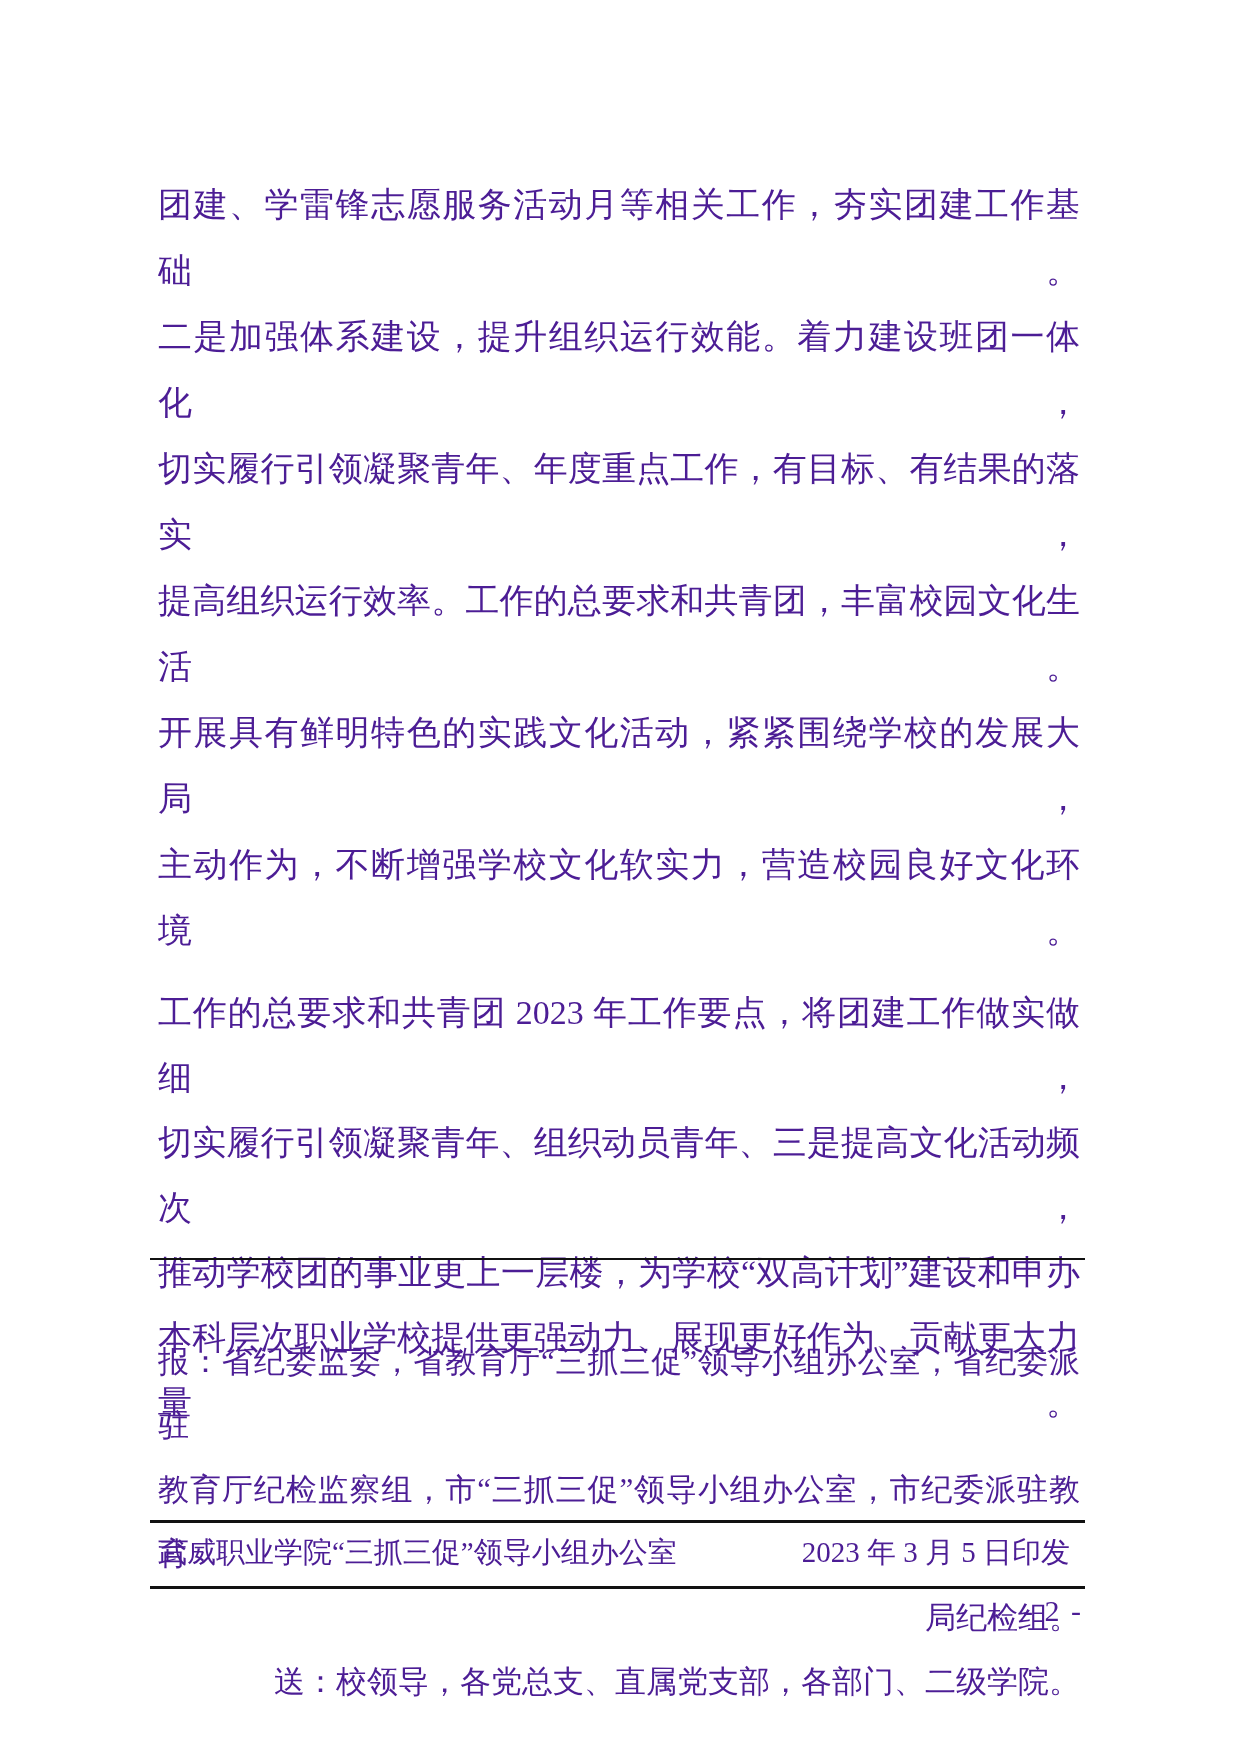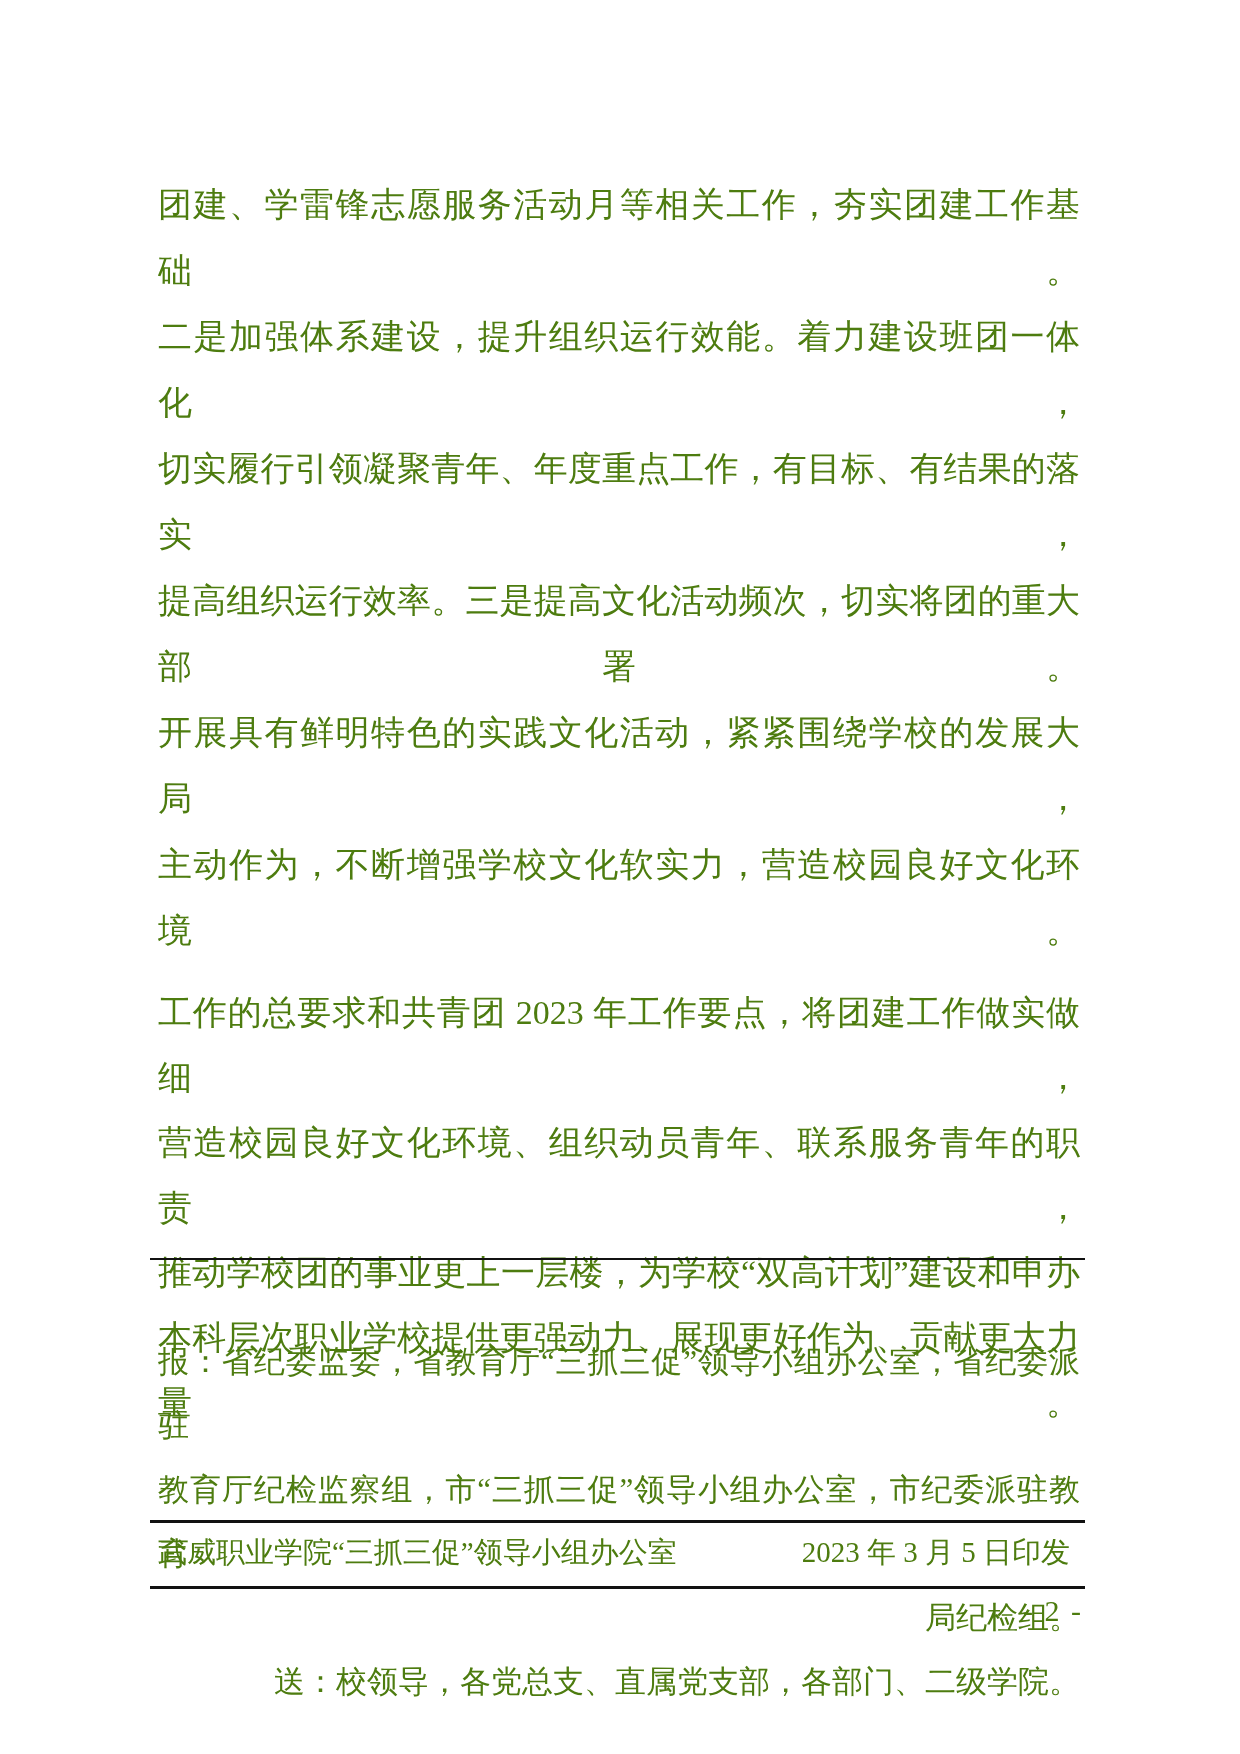--- a/index.html
+++ b/index.html
@@ -2,21 +2,21 @@
 <html><head>
 <meta charset="utf-8">
 <style>
   html, body { margin: 0; padding: 0; background: #e8e8e8; }
   .page {
     position: relative;
     width: 1240px;
     height: 1754px;
     margin: 0 auto;
     background: #ffffff;
-    color: #4d7c0f;
+    color: #4c1d95;
     font-family: "Liberation Serif", "DejaVu Serif", serif;
     overflow: hidden;
   }
   
   .body-text {
     position: absolute;
     left: 158px;
     top: 172px;
     width: 922px;
     font-size: 34px;
@@ -78,27 +78,27 @@
 </head>
 <body>
 
 <div class="page">
 
   <div class="body-text">
     <div class="para1">
       <div class="tline">团建、学雷锋志愿服务活动月等相关工作，夯实团建工作基础。</div>
       <div class="tline">二是加强体系建设，提升组织运行效能。着力建设班团一体化，</div>
       <div class="tline">切实履行引领凝聚青年、年度重点工作，有目标、有结果的落实，</div>
-      <div class="tline">提高组织运行效率。三是提高文化活动频次，切实将团的重大部署。</div>
+      <div class="tline">提高组织运行效率。工作的总要求和共青团，丰富校园文化生活。</div>
       <div class="tline">开展具有鲜明特色的实践文化活动，紧紧围绕学校的发展大局，</div>
       <div class="tline">主动作为，不断增强学校文化软实力，营造校园良好文化环境。</div>
     </div>
     <div class="para2">
       <div class="tline">工作的总要求和共青团 2023 年工作要点，将团建工作做实做细，</div>
-      <div class="tline">营造校园良好文化环境、组织动员青年、联系服务青年的职责，</div>
+      <div class="tline">切实履行引领凝聚青年、组织动员青年、三是提高文化活动频次，</div>
       <div class="tline">推动学校团的事业更上一层楼，为学校“双高计划”建设和申办</div>
       <div class="tline">本科层次职业学校提供更强动力、展现更好作为、贡献更大力量。</div>
     </div>
   </div>
 
   <div class="rule rule-1"></div>
 
   <div class="footer-notes">
     <div class="fline stretch">报：省纪委监委，省教育厅“三抓三促”领导小组办公室，省纪委派驻</div>
     <div class="fline stretch">教育厅纪检监察组，市“三抓三促”领导小组办公室，市纪委派驻教育</div>

